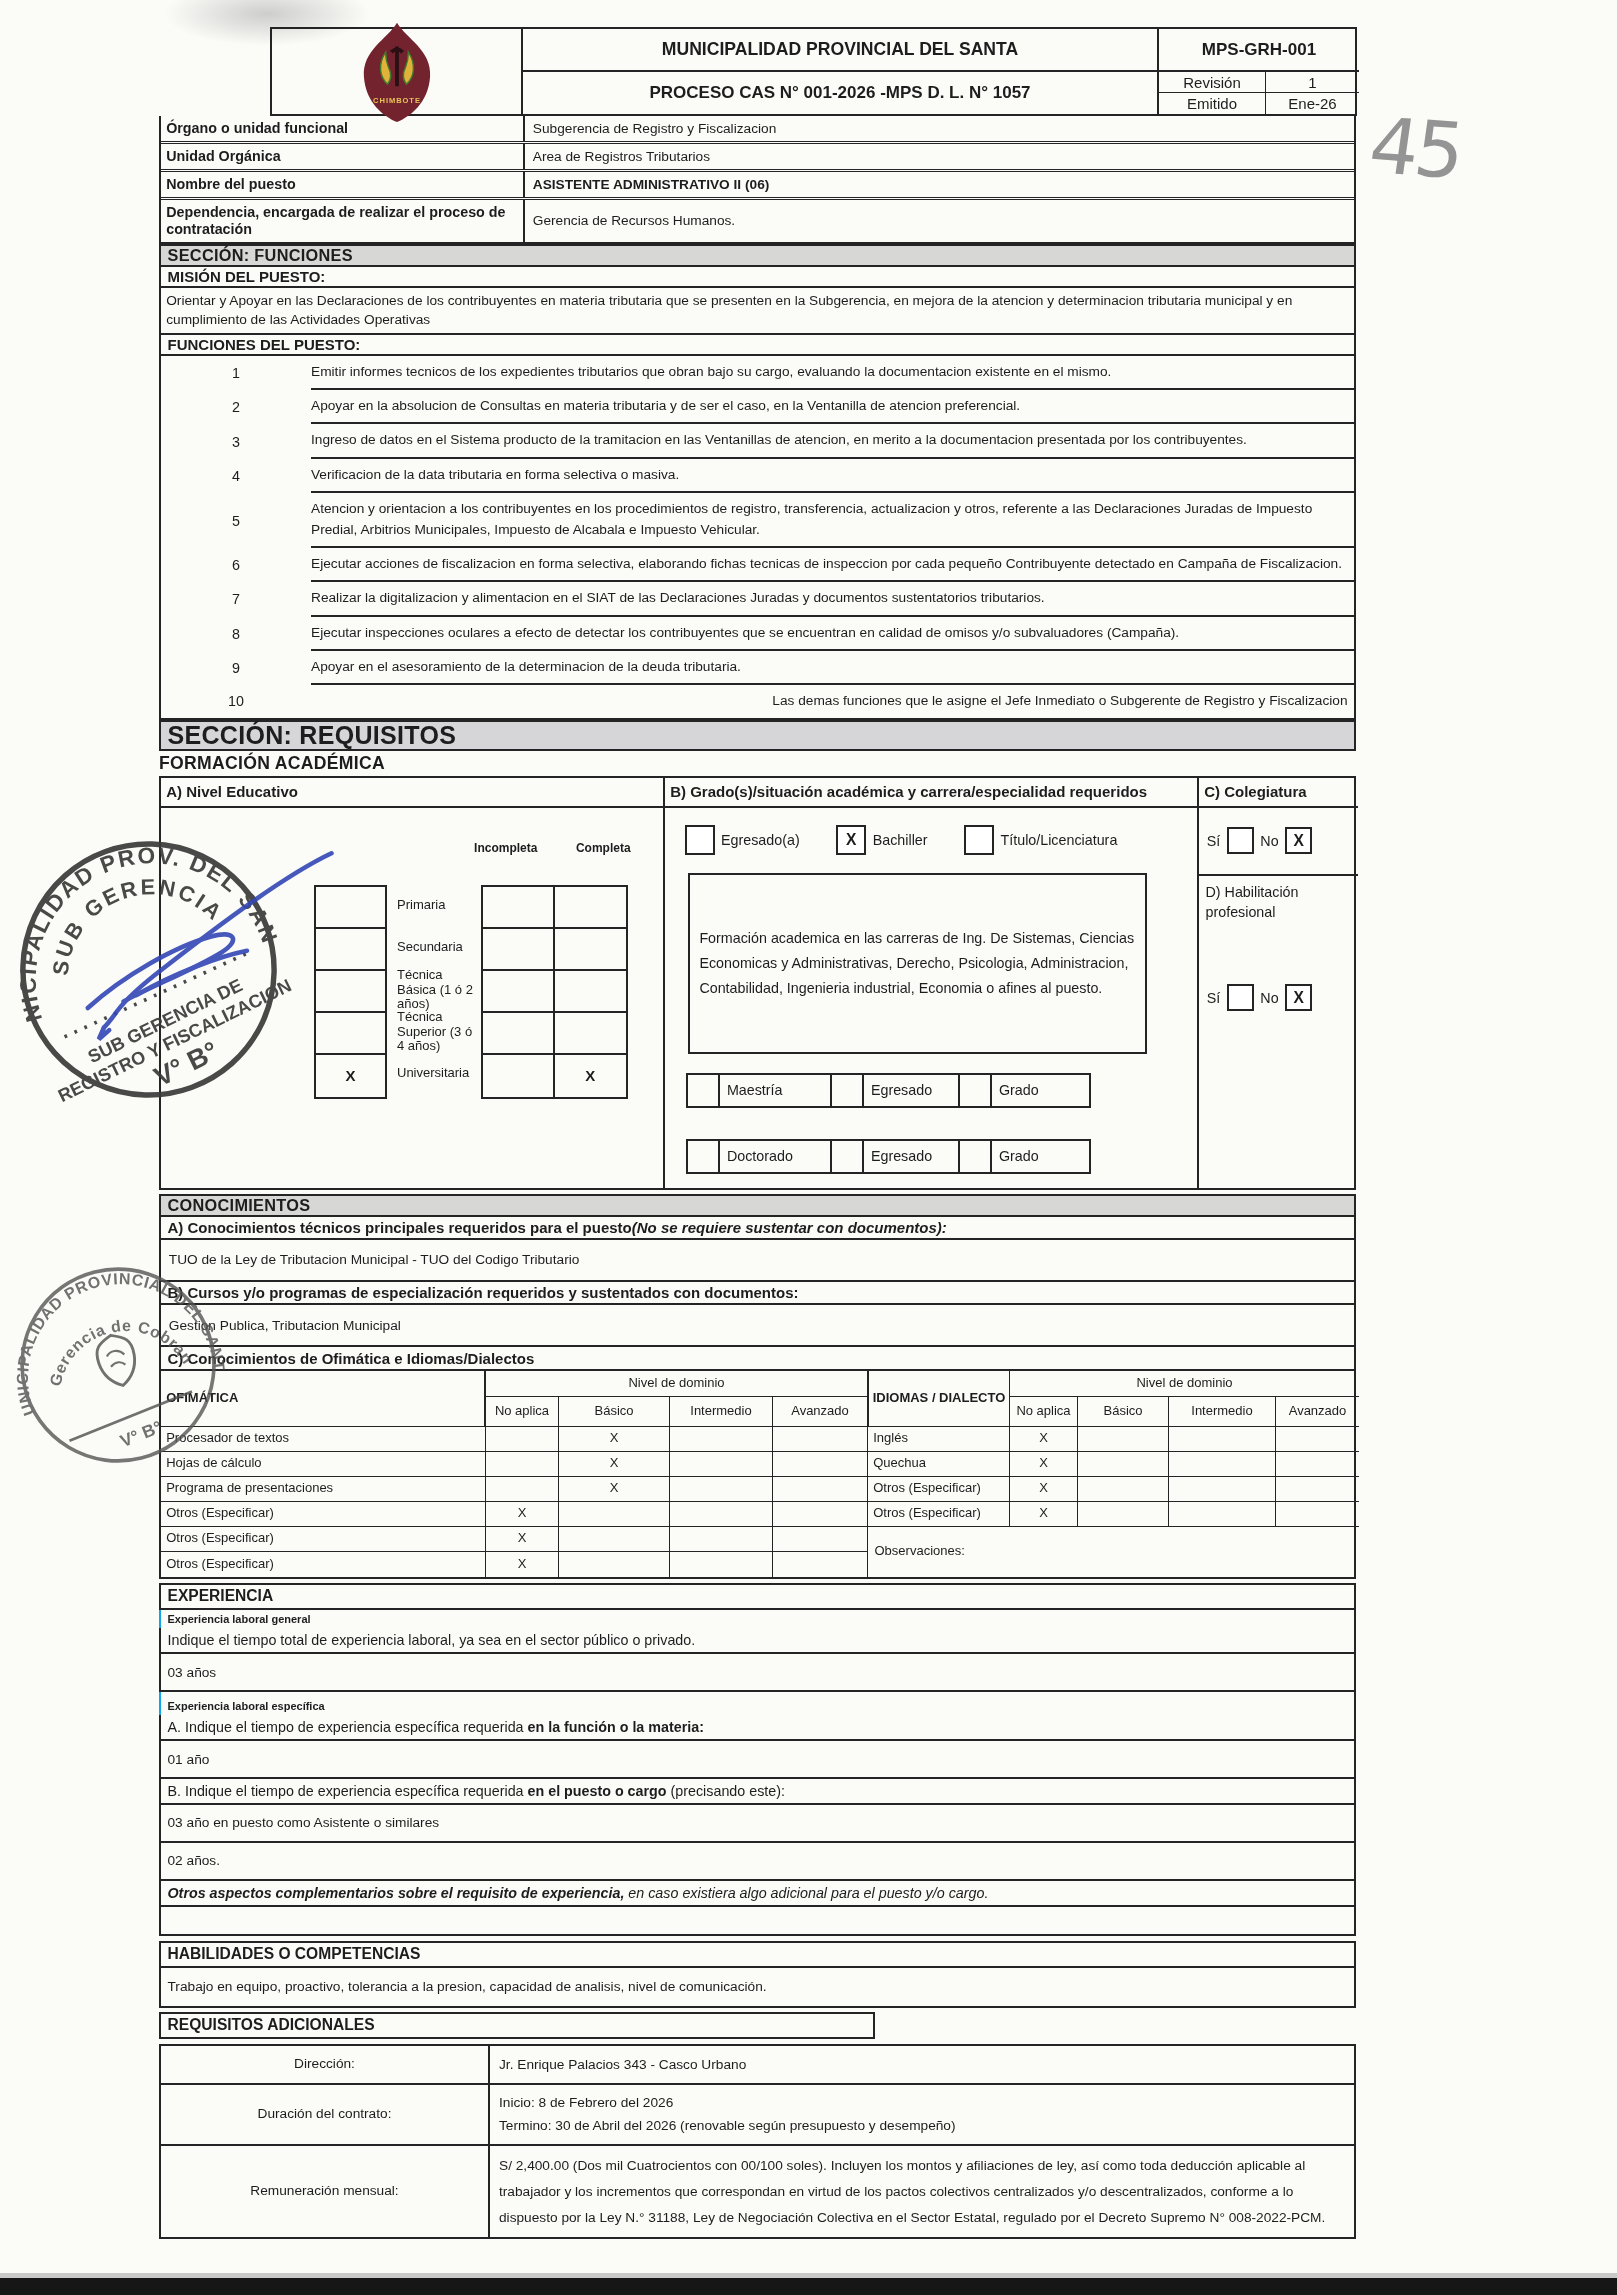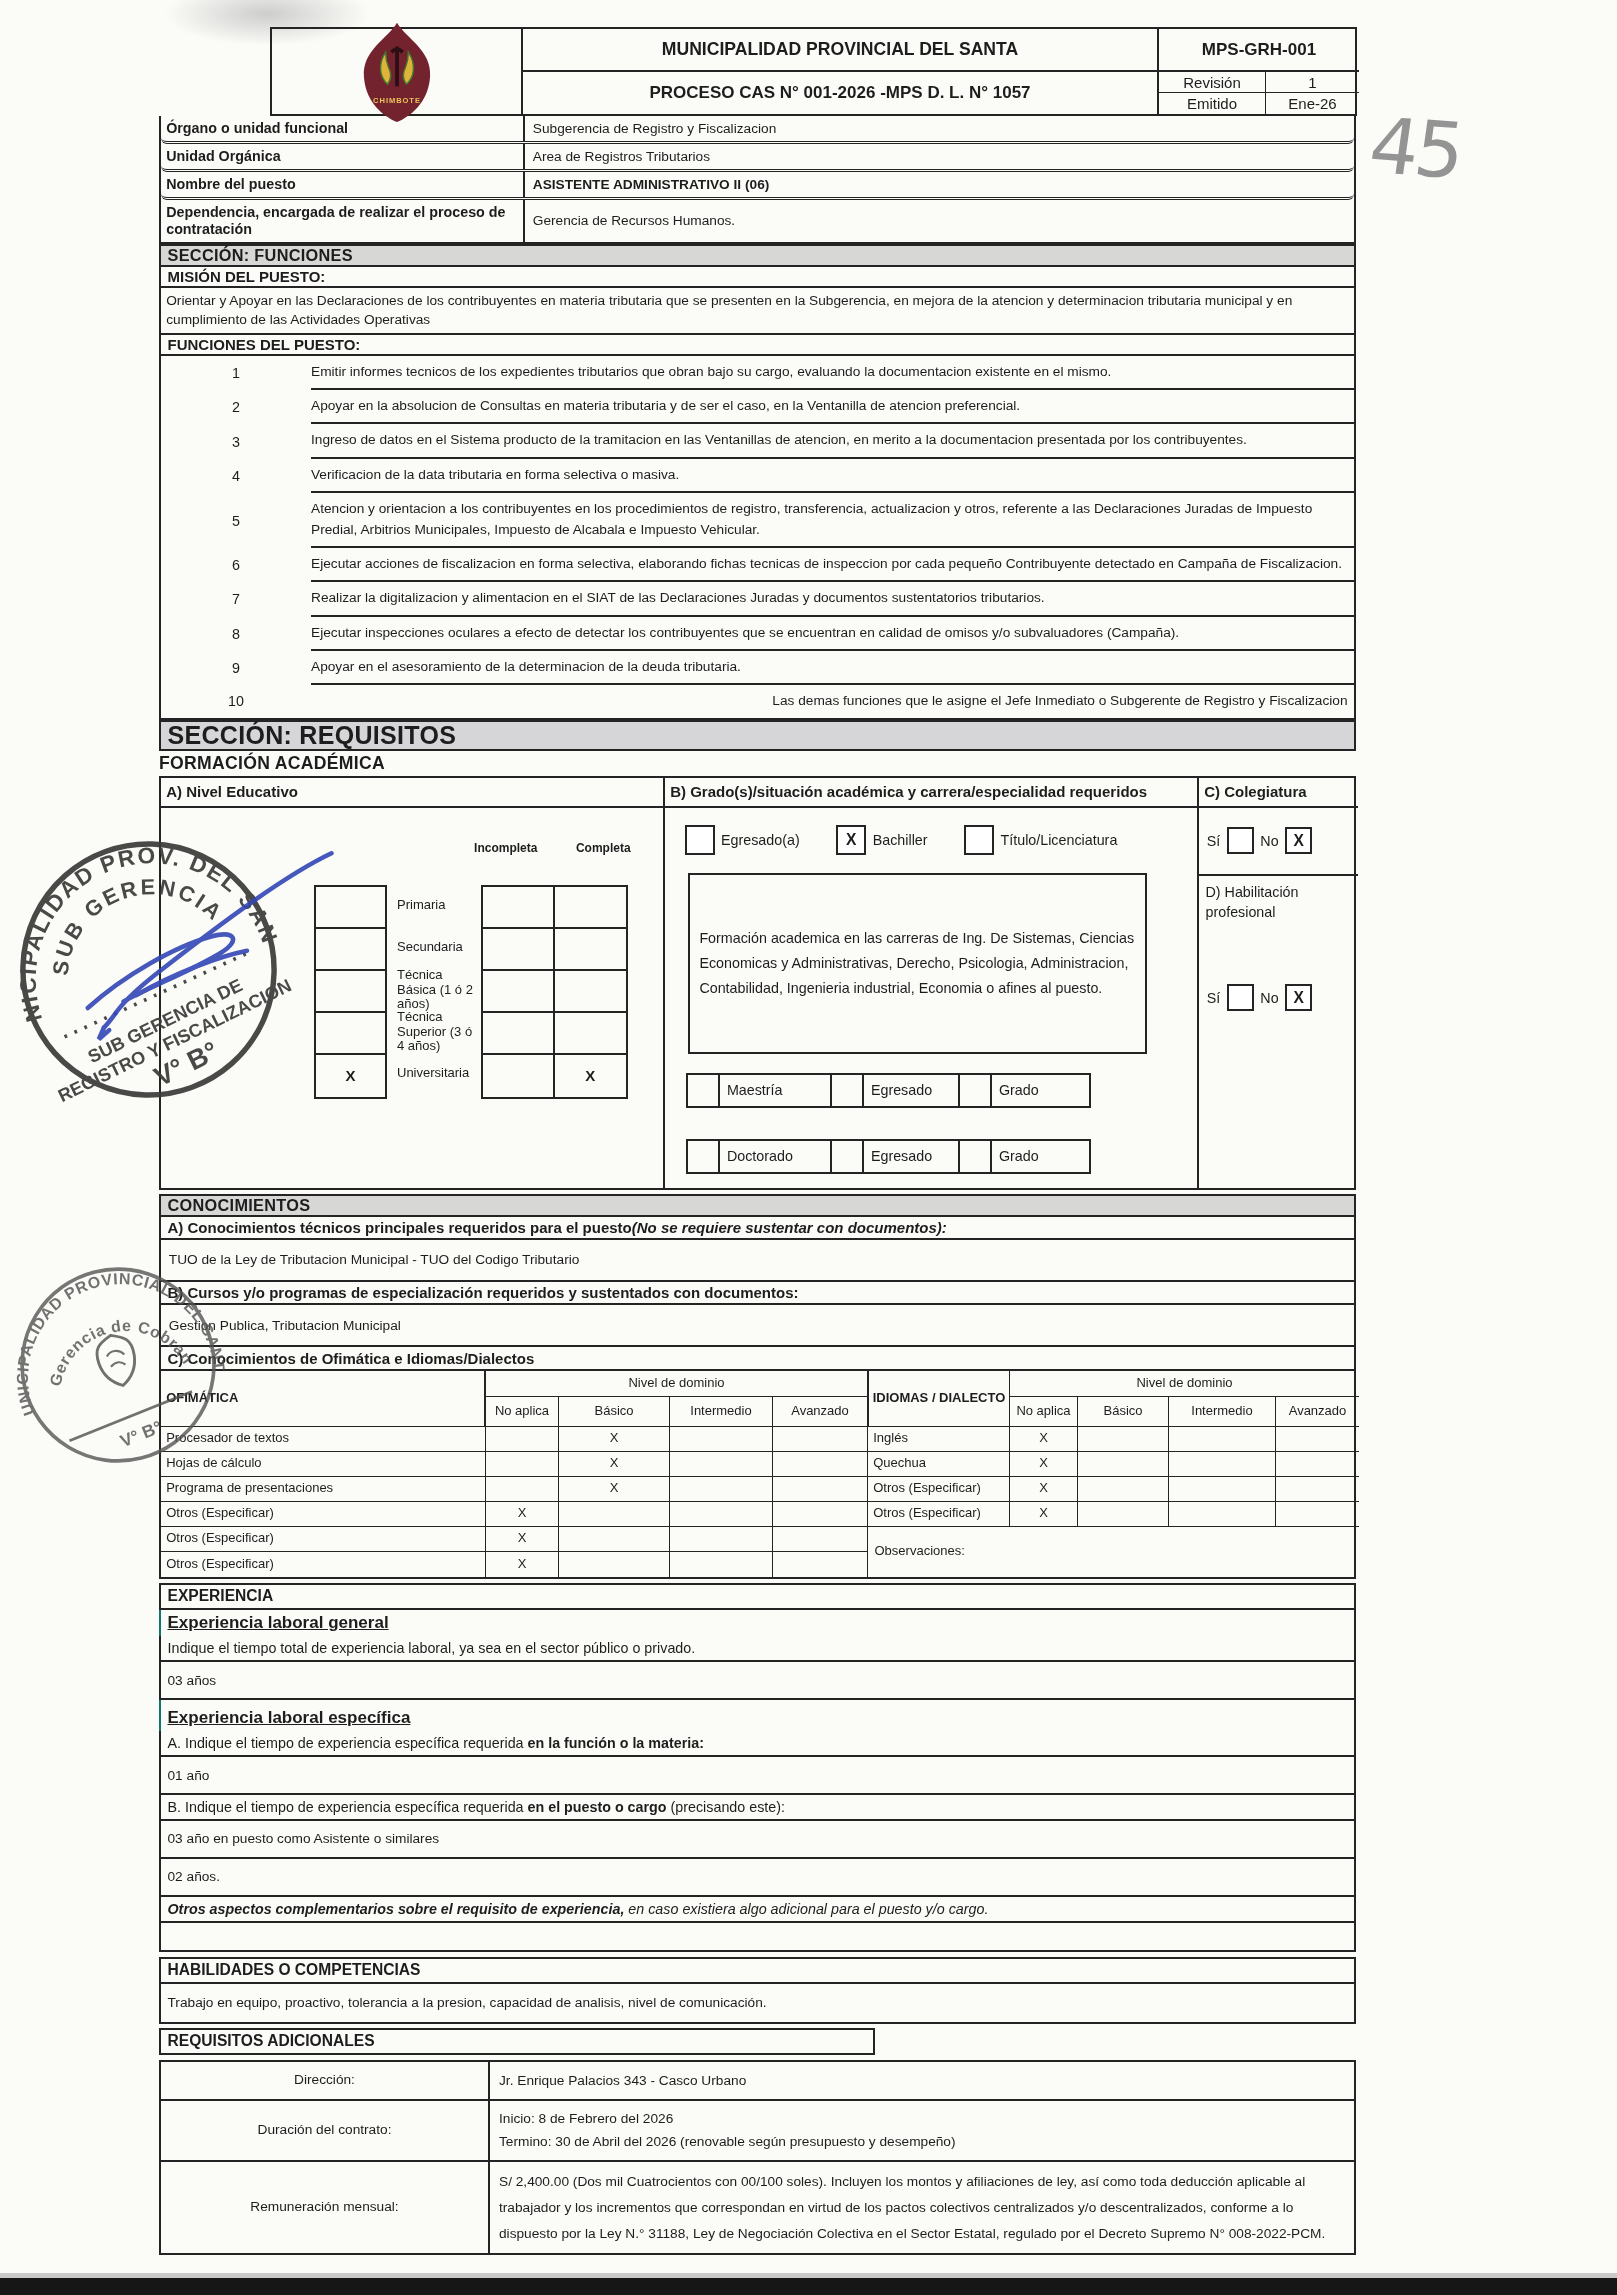--- a/index.html
+++ b/index.html
@@ -44,21 +44,21 @@
   .bar.big { height:31px; font-size:25px; background:#d6d5d8; }
   .plain-label { font-weight:bold; font-size:17.6px; height:25px; display:flex; align-items:center; letter-spacing:0.3px; }
   .hrow {
     border:2px solid #242424; border-top:none; font-weight:bold; font-size:15px;
     display:flex; align-items:center; padding:0 6.5px;
   }
   .vrow { border:2px solid #242424; border-top:none; font-size:14.3px; display:flex; align-items:center; padding:0 7.8px; }
 
   
   .id-table { border:2px solid #242424; border-top:none; }
-  .id-row { display:flex; border-bottom:3.3px double #242424;border-radius:6px; }
+  .id-row { display:flex; border-bottom:3.3px double #242424; }
   .id-row:last-child { border-bottom:none; }
   .id-label { width:364px; border-right:2px solid #242424; font-weight:bold; font-size:14.3px; padding:3.9px 5.2px; display:flex; align-items:center; line-height:1.2; }
   .id-value { flex:1; font-size:13.7px; padding:3.9px 7.8px; display:flex; align-items:center; }
   .id-value.b { font-weight:bold; }
 
   
   .mision-text { border:2px solid #242424; border-top:none; font-size:13.7px; line-height:1.45; padding:2.6px 5.2px; }
   .func-list { border:2px solid #242424; border-top:none; }
   .func-item { display:flex; }
   .func-num { width:150px; display:flex; align-items:center; justify-content:center; font-size:14.3px; }
@@ -110,21 +110,21 @@
   .of-table > div.nor { border-right:none; }
   .of-ofi { grid-row:1/3; grid-column:1; border-right-width:2px !important; }
   .of-nd1 { grid-column:2/6; }
   .of-idi { grid-row:1/3; grid-column:6; border-left:0.7px solid #242424; }
   .of-nd2 { grid-column:7/11; }
   .of-obs { grid-row:7/9; grid-column:6/11; align-items:center !important; justify-content:flex-start !important; padding-left:6.5px; }
   .bold { font-weight:bold; }
 
   
   .x-hdr { border:2px solid #242424; border-top:none; font-weight:bold; font-size:15.6px; padding:2.6px 6.5px; }
-  .x-ulabel { border-left:2px solid #0f766e; border-right:2px solid #242424; font-weight:bold; font-size:17px; padding:3.3px 6.5px; text-decoration:underline; }
+  .x-ulabel { border-left:2px solid #0ea5e9; border-right:2px solid #242424; font-weight:bold; font-size:11px; padding:3.3px 6.5px; }
   .x-q { border:2px solid #242424; border-top:none; font-size:14.3px; padding:3.9px 6.5px; }
   .x-val { border:2px solid #242424; border-top:none; font-size:13.7px; height:38px; display:flex; align-items:center; padding:0 6.5px; }
   .x-q.it { font-style:italic; }
 
   
   .ra-table { border:2px solid #242424; border-top:none; }
   .ra-row { display:flex; border-bottom:2.6px solid #242424; }
   .ra-row:last-child { border-bottom:none; }
   .ra-label { width:329px; border-right:2px solid #242424; display:flex; align-items:center; justify-content:center; text-align:center; font-size:13.7px; padding:5.2px 19.5px; line-height:1.5; }
   .ra-value { flex:1; font-size:13.7px; padding:6.5px 9px; line-height:1.7; display:flex; flex-direction:column; justify-content:center; }

